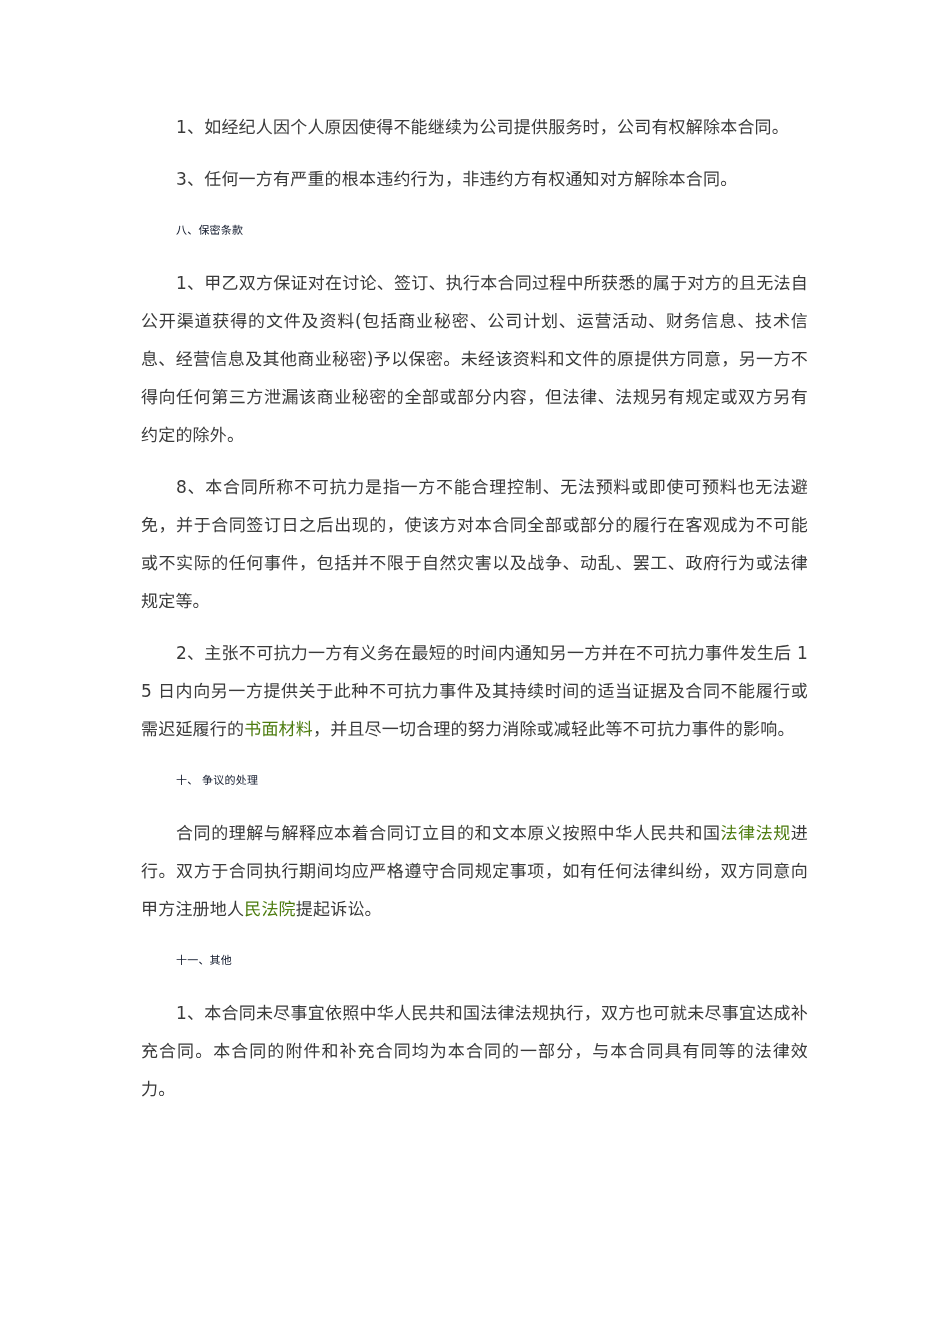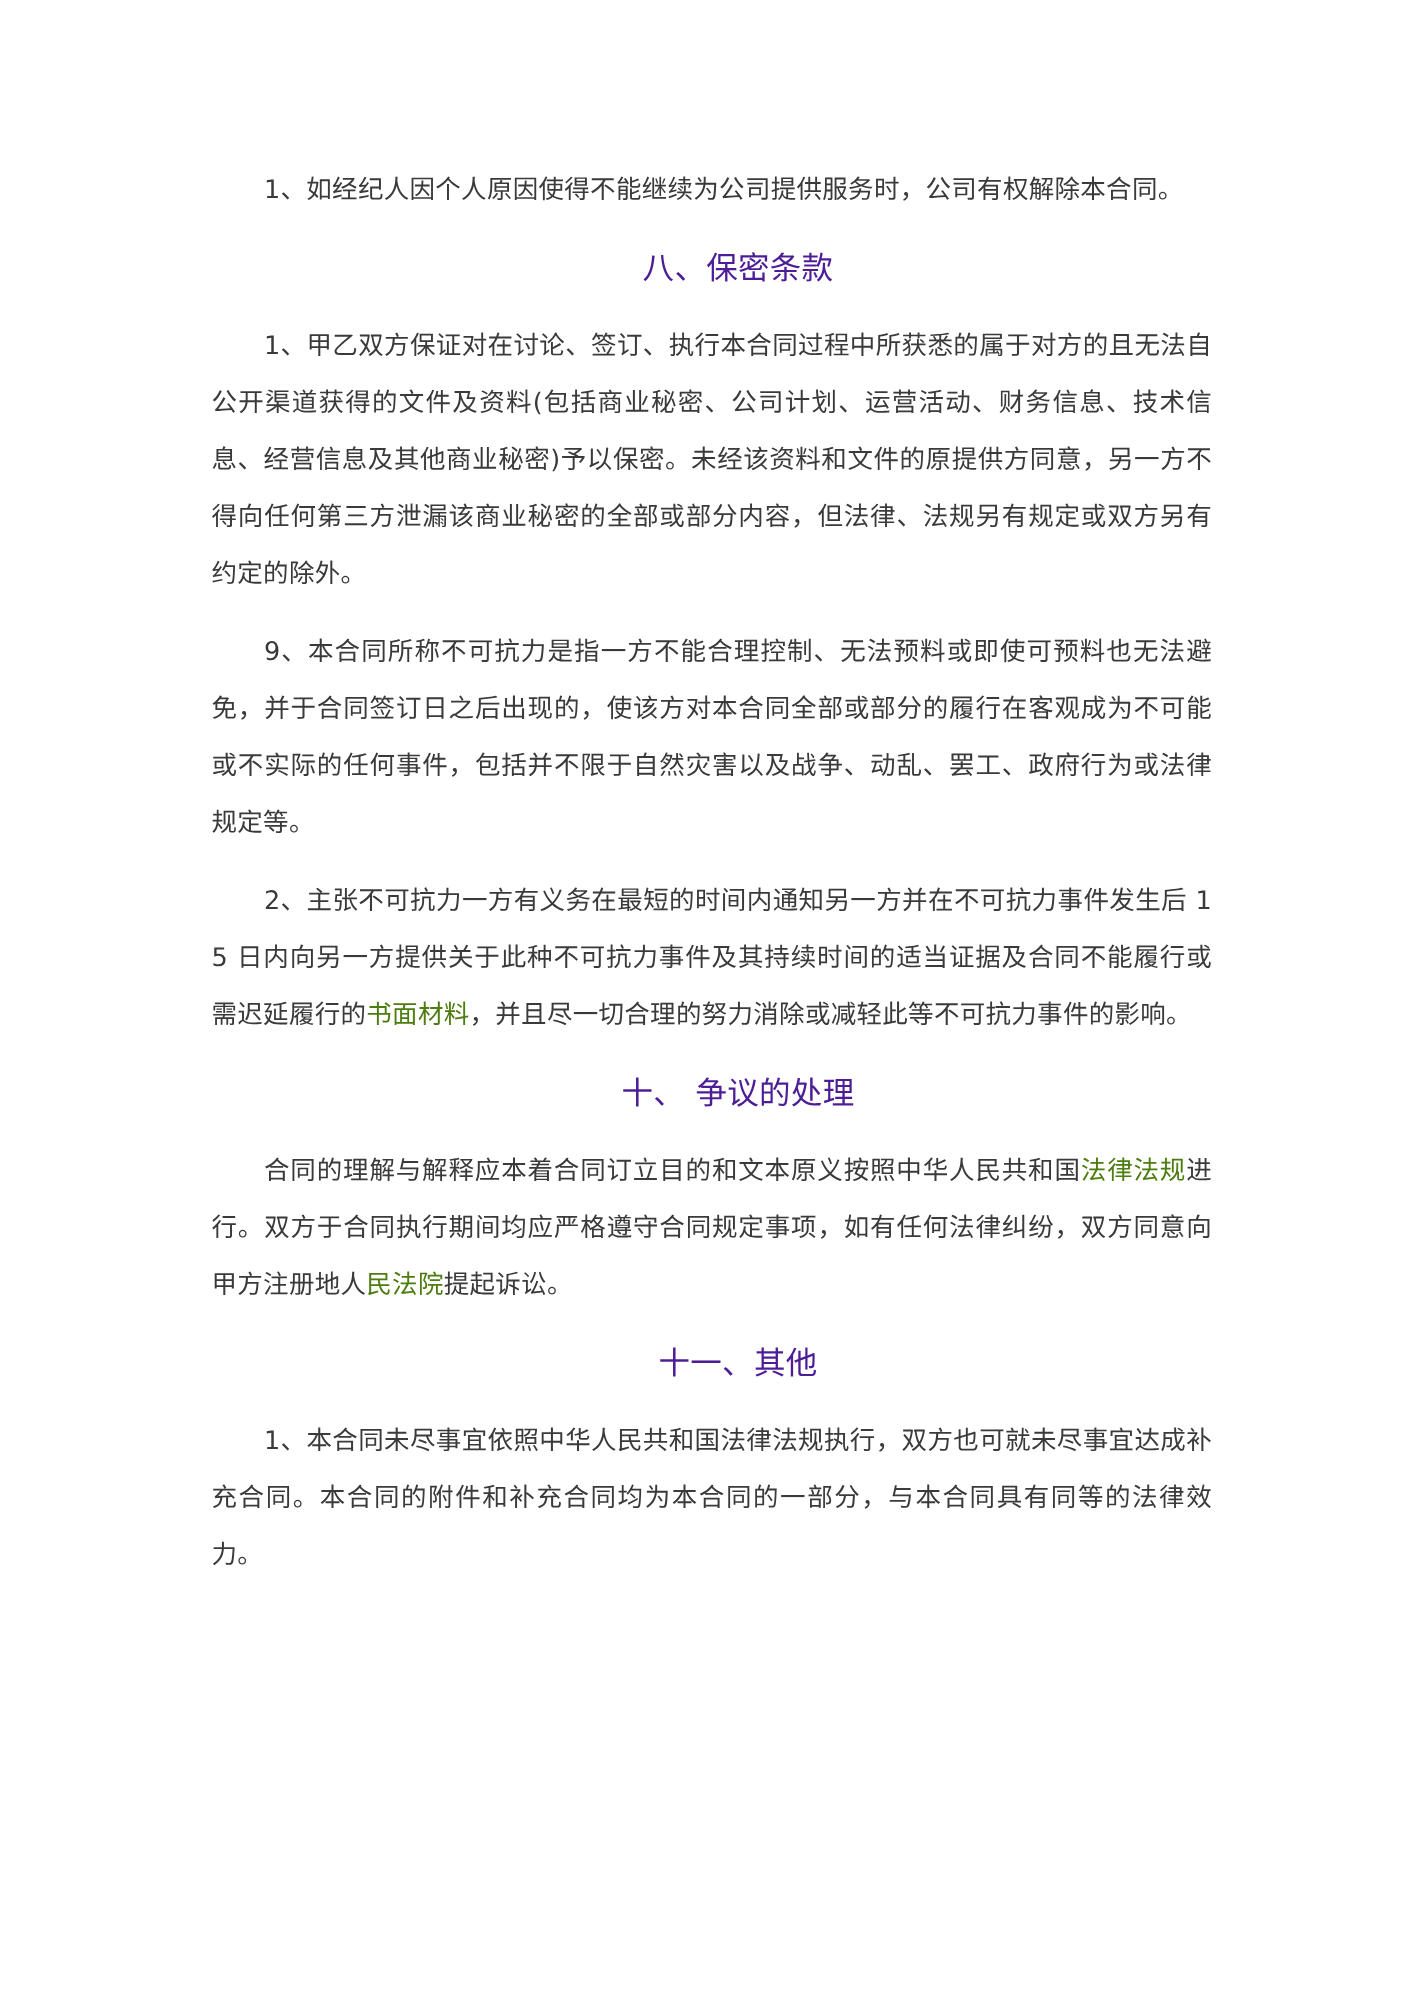--- a/index.html
+++ b/index.html
@@ -32,40 +32,40 @@
     line-height: 38px;
     text-align: justify;
     text-justify: inter-ideograph;
     text-indent: 35px;
     color: #3a3a3a;
     letter-spacing: 0.2px;
     word-break: break-all;
   }
   p.heading {
     margin: 0 0 14px 0;
-    font-size: 21px;
+    font-size: 11px;
     line-height: 38px;
     text-indent: 35px;
-    color: #4c1d95;
+    color: #0f172a;
     letter-spacing: 0.2px;
     white-space: pre;
-    text-align: center;
   }
   .link-span {
     color: #4d7c0f;
   }
 </style>
 </head>
 <body>
 
 <div class="page">
   <div class="doc-body">
       <p class="para">1、如经纪人因个人原因使得不能继续为公司提供服务时，公司有权解除本合同。</p>
+      <p class="para">3、任何一方有严重的根本违约行为，非违约方有权通知对方解除本合同。</p>
       <p class="heading">八、保密条款</p>
       <p class="para">1、甲乙双方保证对在讨论、签订、执行本合同过程中所获悉的属于对方的且无法自公开渠道获得的文件及资料(包括商业秘密、公司计划、运营活动、财务信息、技术信息、经营信息及其他商业秘密)予以保密。未经该资料和文件的原提供方同意，另一方不得向任何第三方泄漏该商业秘密的全部或部分内容，但法律、法规另有规定或双方另有约定的除外。</p>
-      <p class="para">9、本合同所称不可抗力是指一方不能合理控制、无法预料或即使可预料也无法避免，并于合同签订日之后出现的，使该方对本合同全部或部分的履行在客观成为不可能或不实际的任何事件，包括并不限于自然灾害以及战争、动乱、罢工、政府行为或法律规定等。</p>
+      <p class="para">8、本合同所称不可抗力是指一方不能合理控制、无法预料或即使可预料也无法避免，并于合同签订日之后出现的，使该方对本合同全部或部分的履行在客观成为不可能或不实际的任何事件，包括并不限于自然灾害以及战争、动乱、罢工、政府行为或法律规定等。</p>
       <p class="para"><span>2、主张不可抗力一方有义务在最短的时间内通知另一方并在不可抗力事件发生后 15 日内向另一方提供关于此种不可抗力事件及其持续时间的适当证据及合同不能履行或需迟延履行的</span><span class="link-span">书面材料</span><span>，并且尽一切合理的努力消除或减轻此等不可抗力事件的影响。</span></p>
       <p class="heading">十、 争议的处理</p>
       <p class="para"><span>合同的理解与解释应本着合同订立目的和文本原义按照中华人民共和国</span><span class="link-span">法律法规</span><span>进行。双方于合同执行期间均应严格遵守合同规定事项，如有任何法律纠纷，双方同意向甲方注册地人</span><span class="link-span">民法院</span><span>提起诉讼。</span></p>
       <p class="heading">十一、其他</p>
       <p class="para">1、本合同未尽事宜依照中华人民共和国法律法规执行，双方也可就未尽事宜达成补充合同。本合同的附件和补充合同均为本合同的一部分，与本合同具有同等的法律效力。</p>
     </div>
 </div>
 
 </body></html>

